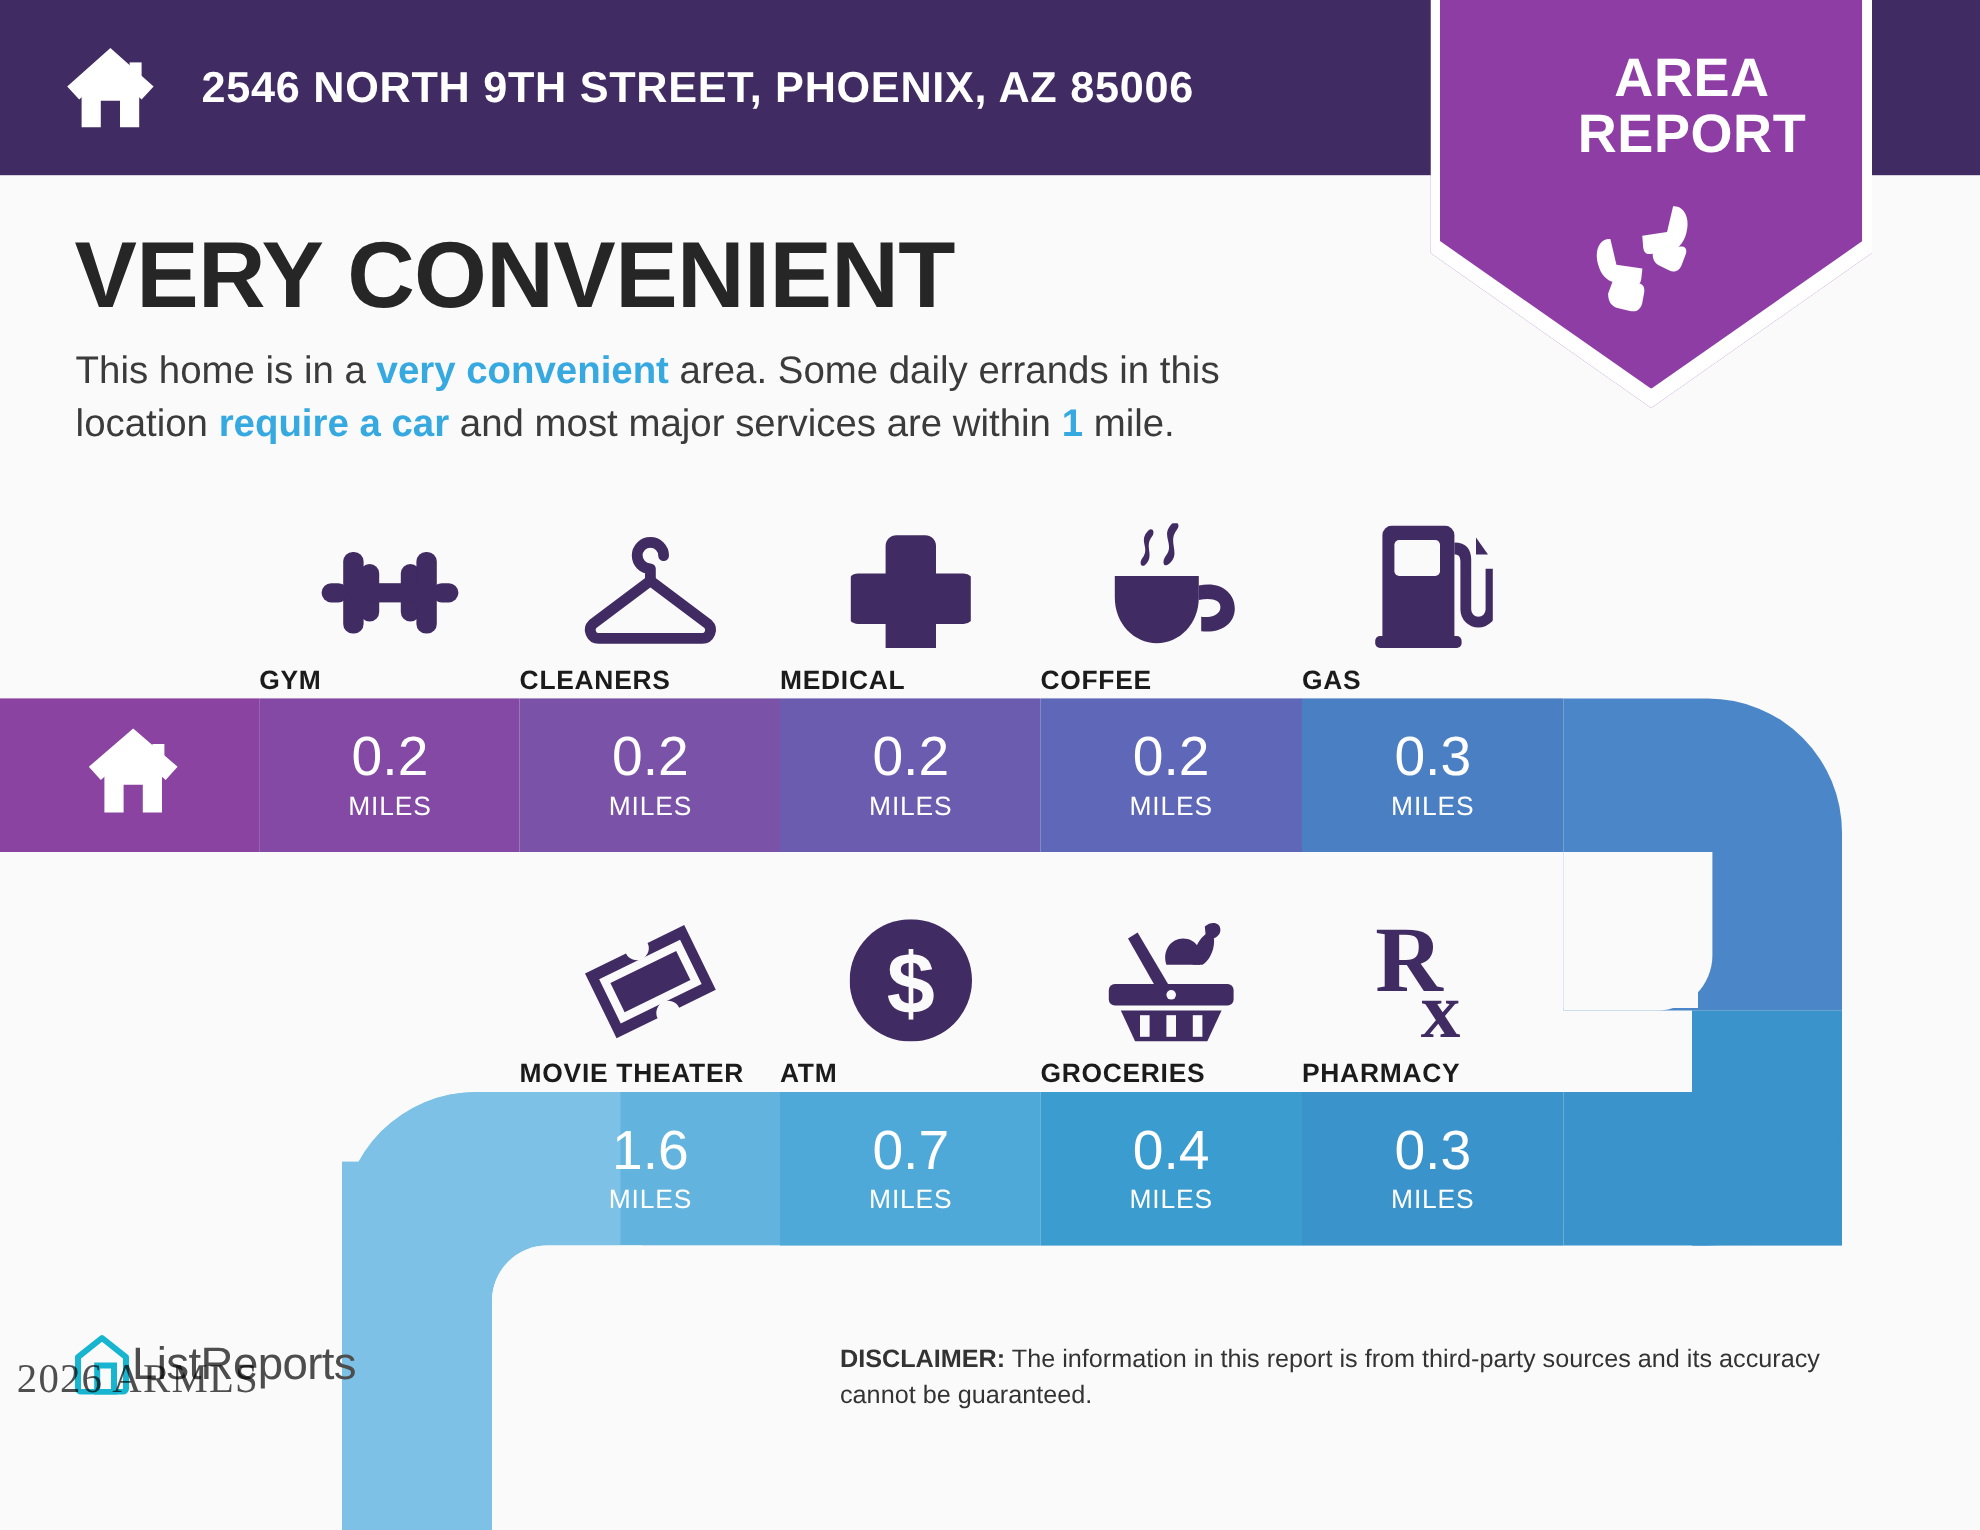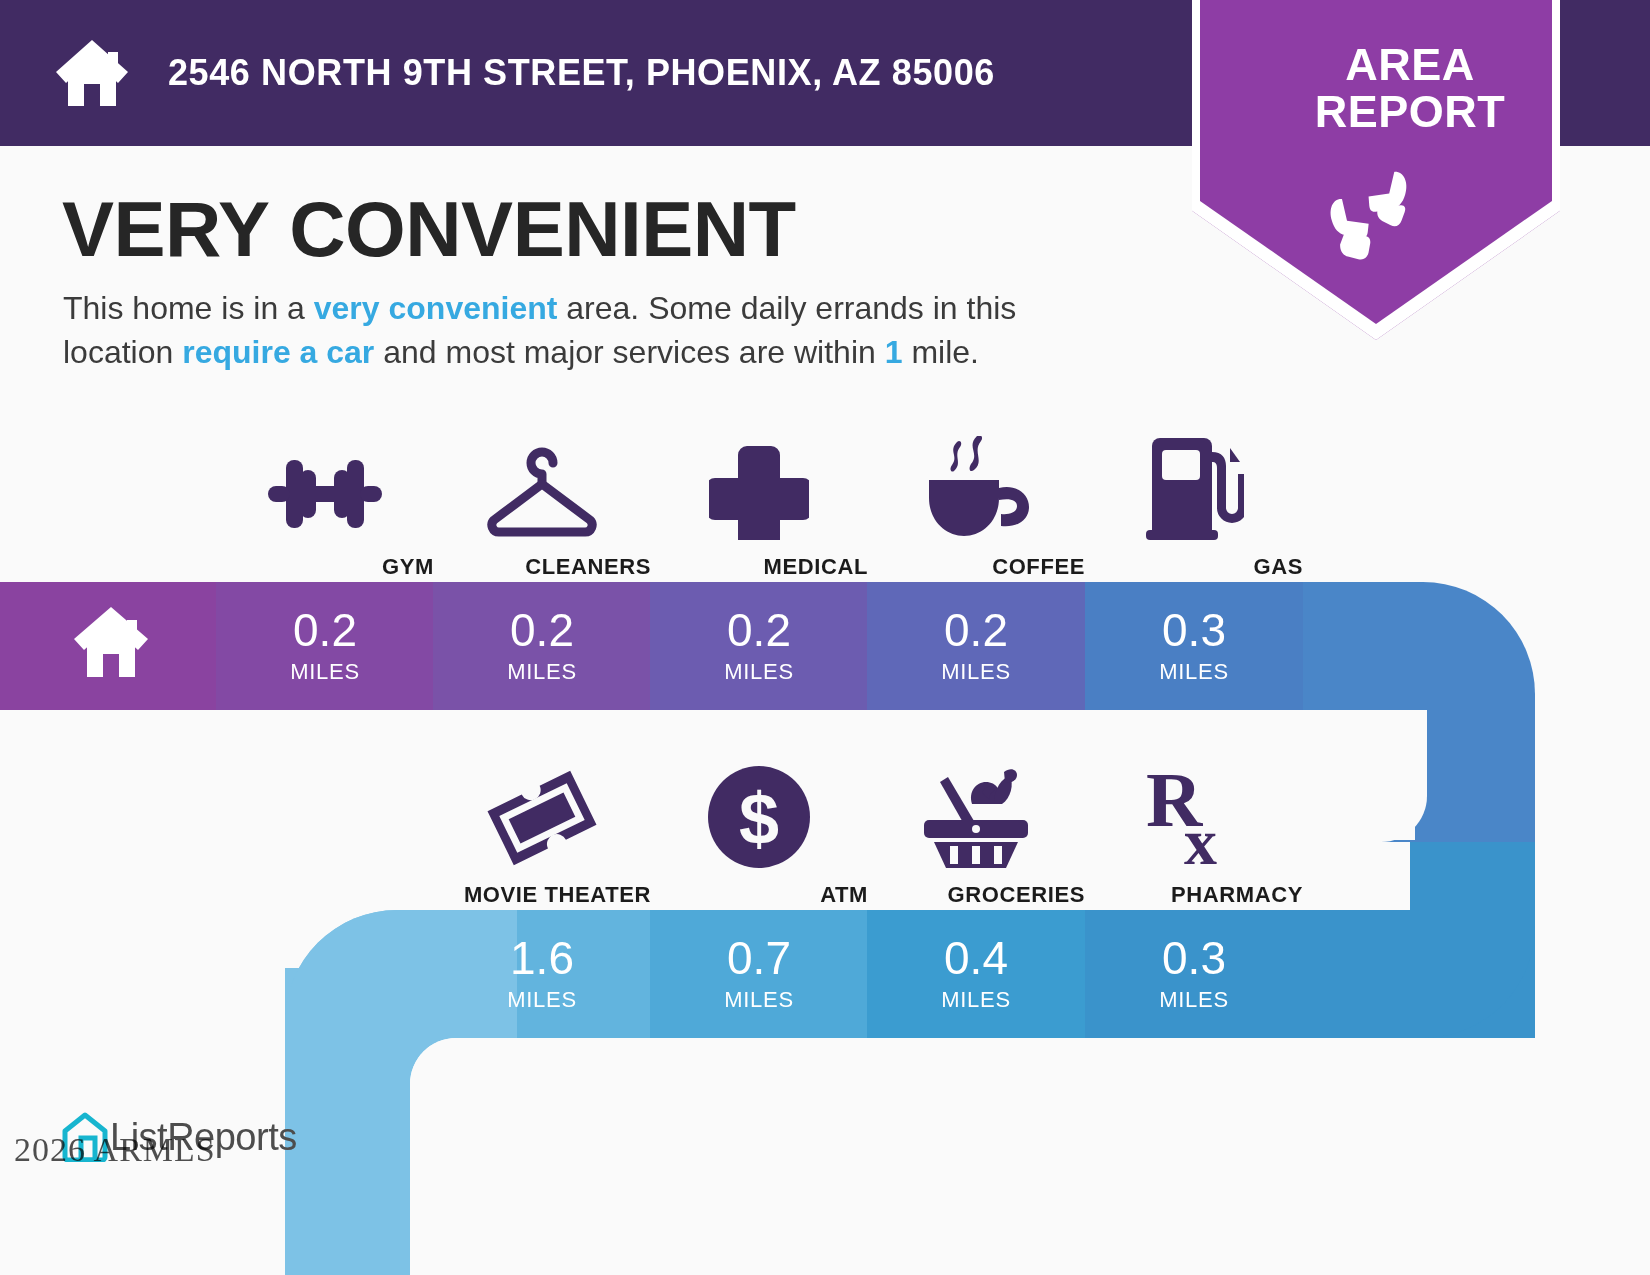--- a/index.html
+++ b/index.html
@@ -64,21 +64,21 @@
     position:absolute;left:62px;top:190px;
     font-size:78px;font-weight:700;color:#262626;letter-spacing:-.5px;
     line-height:1;
   }
   .hero-sub{
     position:absolute;left:63px;top:286px;width:1060px;
     font-size:32px;color:#3b3b3b;line-height:1.38;
   }
   .hl{color:#36a9e1;font-weight:700;}
   .cell{
-    position:absolute;width:218px;text-align:right;
+    position:absolute;width:218px;text-align:left;
   }
   .ic{height:108px;display:flex;align-items:flex-end;justify-content:center;}
   .ic svg{display:block;}
   .lbl{
     margin-top:14px;font-size:22px;font-weight:700;color:#1b1b1b;
     letter-spacing:.6px;white-space:nowrap;
   }
 
   
   .ribbon{position:absolute;left:0;top:0;width:1388px;height:1275px;z-index:1;}
@@ -342,14 +342,15 @@
   <div class="logo">
     <svg width="46" height="50" viewBox="0 0 46 50">
       <path d="M23 3 L43 19 L43 45 a3 3 0 0 1 -3 3 L6 48 a3 3 0 0 1 -3 -3 L3 19 Z" fill="none" stroke="#17b5cf" stroke-width="5" stroke-linejoin="round"></path>
       <path d="M19 26 L33 26 L33 48 L19 48 Z" fill="none" stroke="#17b5cf" stroke-width="5"></path>
     </svg>
     <span class="logo-txt">ListReports</span>
   </div>
 
   <div class="watermark">2026 ARMLS</div>
 
+  <div class="disc"><b>DISCLAIMER:</b><span> The information in this report is from third-party sources and its accuracy cannot be guaranteed.</span></div>
 
 </div>
 
 </body></html>

